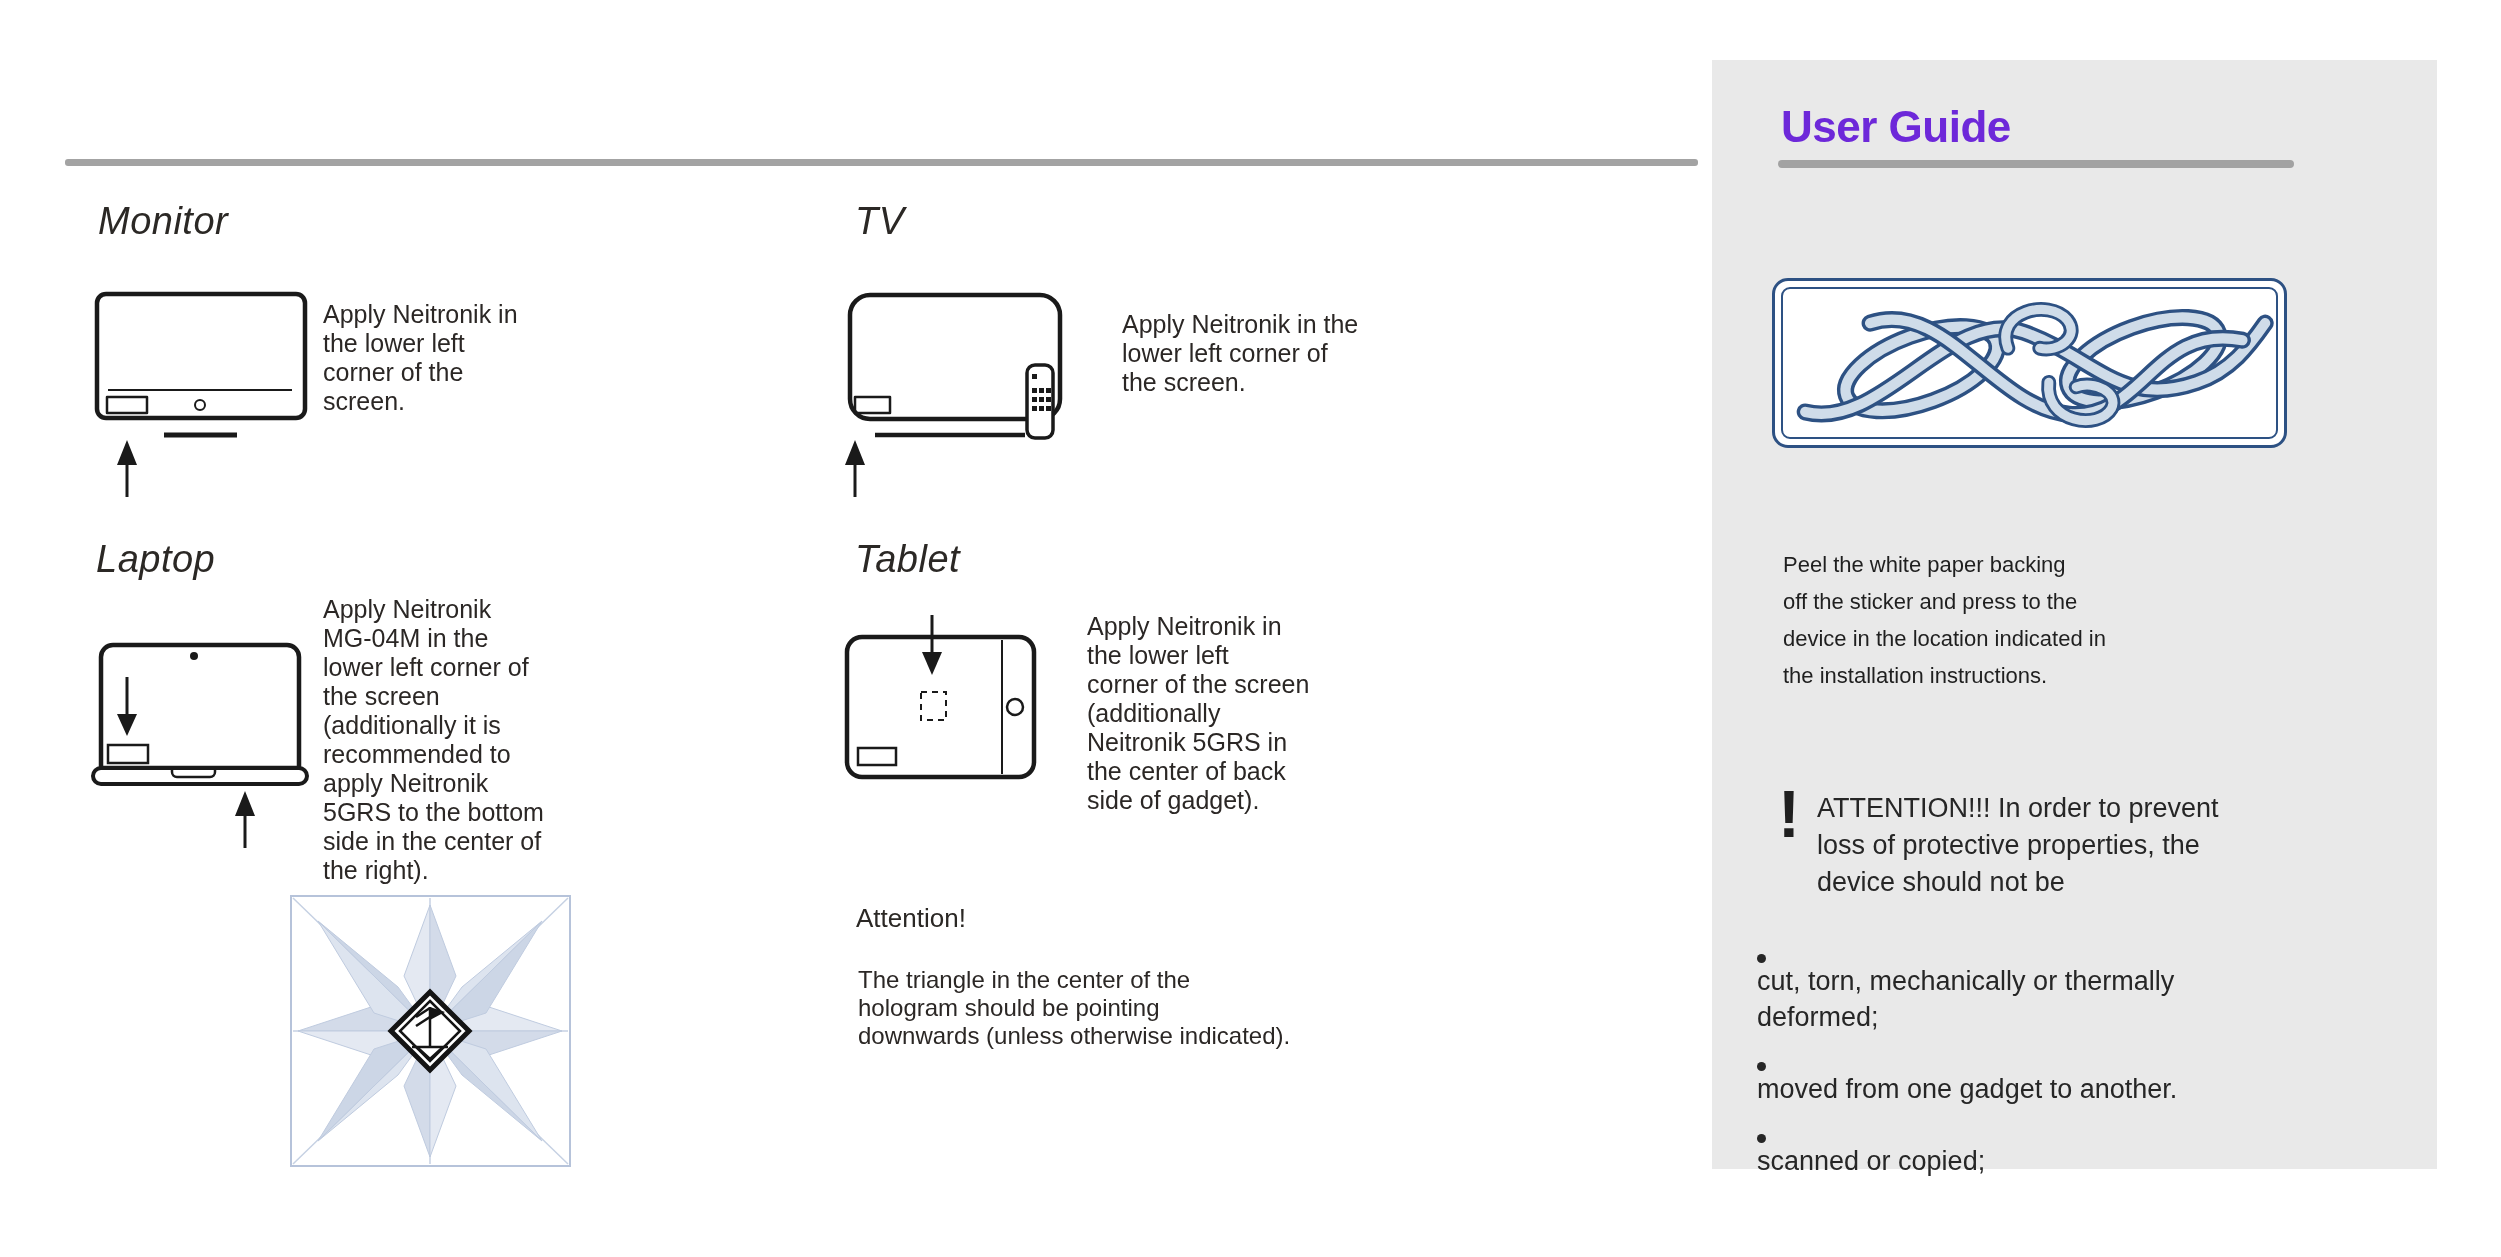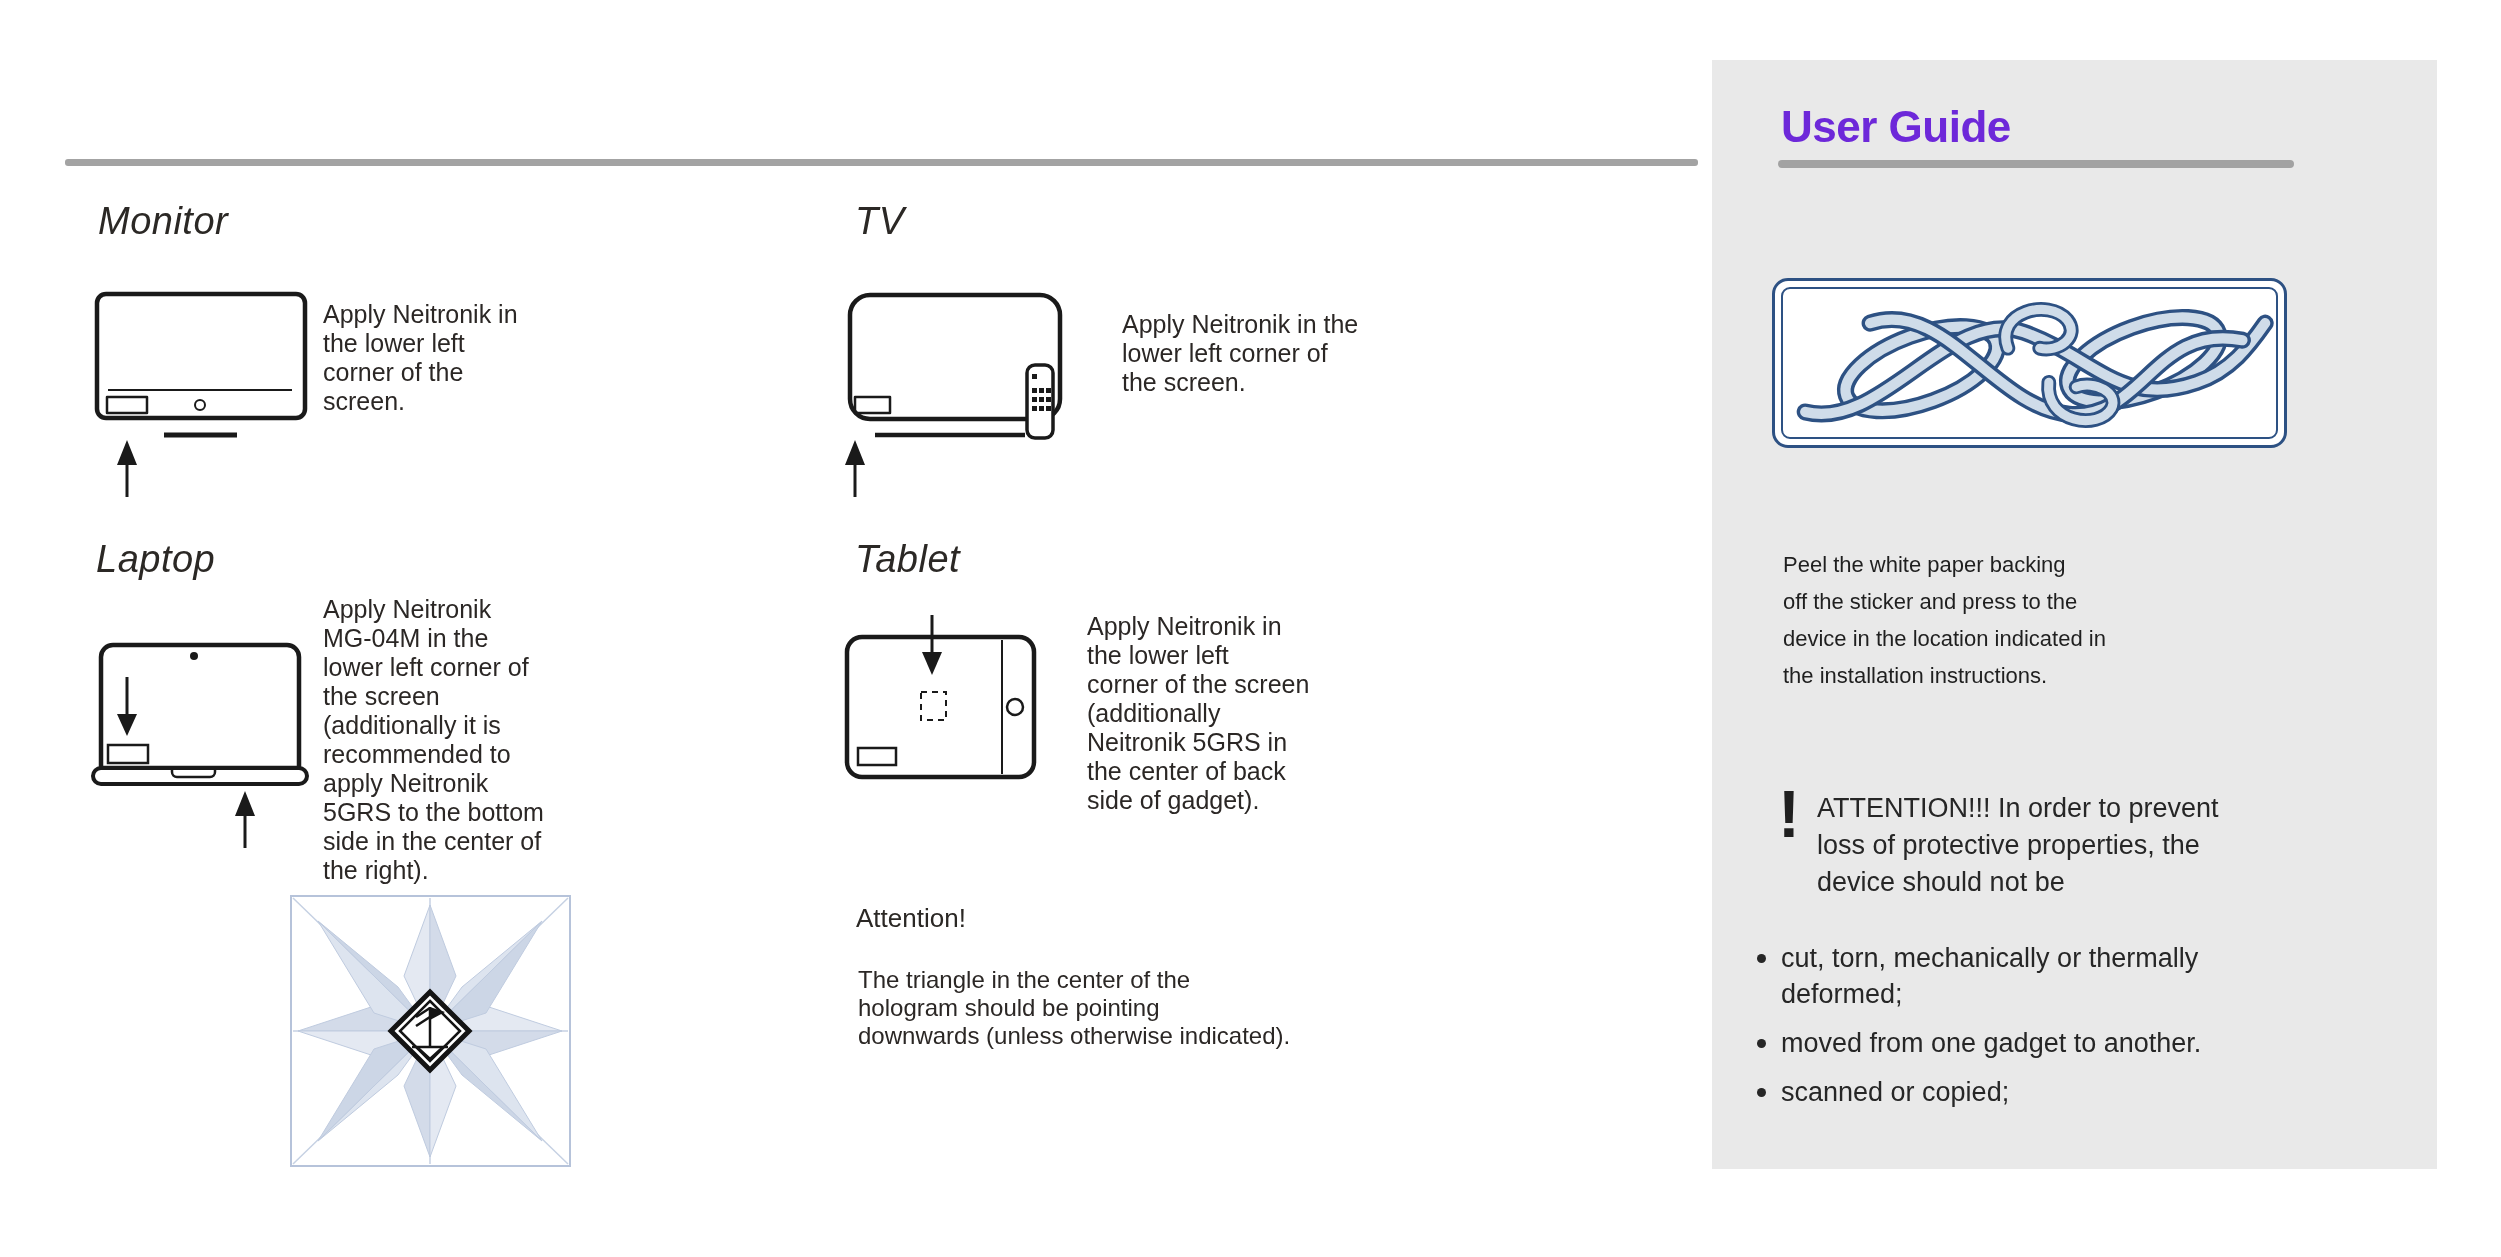--- a/index.html
+++ b/index.html
@@ -17,21 +17,21 @@
   .ug-rule{left:66px;top:100px;width:516px;height:8px;background:#a2a2a2;border-radius:4px;}
   .sticker{left:60px;top:218px;width:515px;height:170px;background:#ffffff;
            border:3px solid #2d5183;border-radius:16px;box-sizing:border-box;}
   .sticker-inner{position:absolute;left:6px;top:6px;right:6px;bottom:6px;
            border:2px solid #2d5183;border-radius:9px;}
   .peel{left:71px;top:486px;width:600px;font-size:22px;font-weight:400;line-height:37px;
         white-space:pre-line;color:#1f1f1f;}
   .bang{left:66px;top:716px;font-size:66px;font-weight:700;color:#1f1f1f;}
   .warn{left:105px;top:730px;width:560px;font-size:27px;line-height:37px;white-space:pre-line;color:#262626;}
   .bullets{left:45px;top:880px;width:600px;}
-  .bullet-row{display:flex;margin-bottom:13px;}
+  .bullet-row{display:flex;margin-bottom:13px;flex-direction:column;}
   .dot{width:9px;height:9px;border-radius:50%;background:#262626;margin:14px 15px 0 0;flex:0 0 auto;}
   .bullet-text{font-size:27px;line-height:36px;color:#262626;width:480px;}
   svg{display:block;}
 </style>
 </head>
 <body>
 
 <div id="page">
 
   <div class="abs rule" style="left:65px;top:159px;width:1633px;height:7px;border-radius:3px;"></div>

